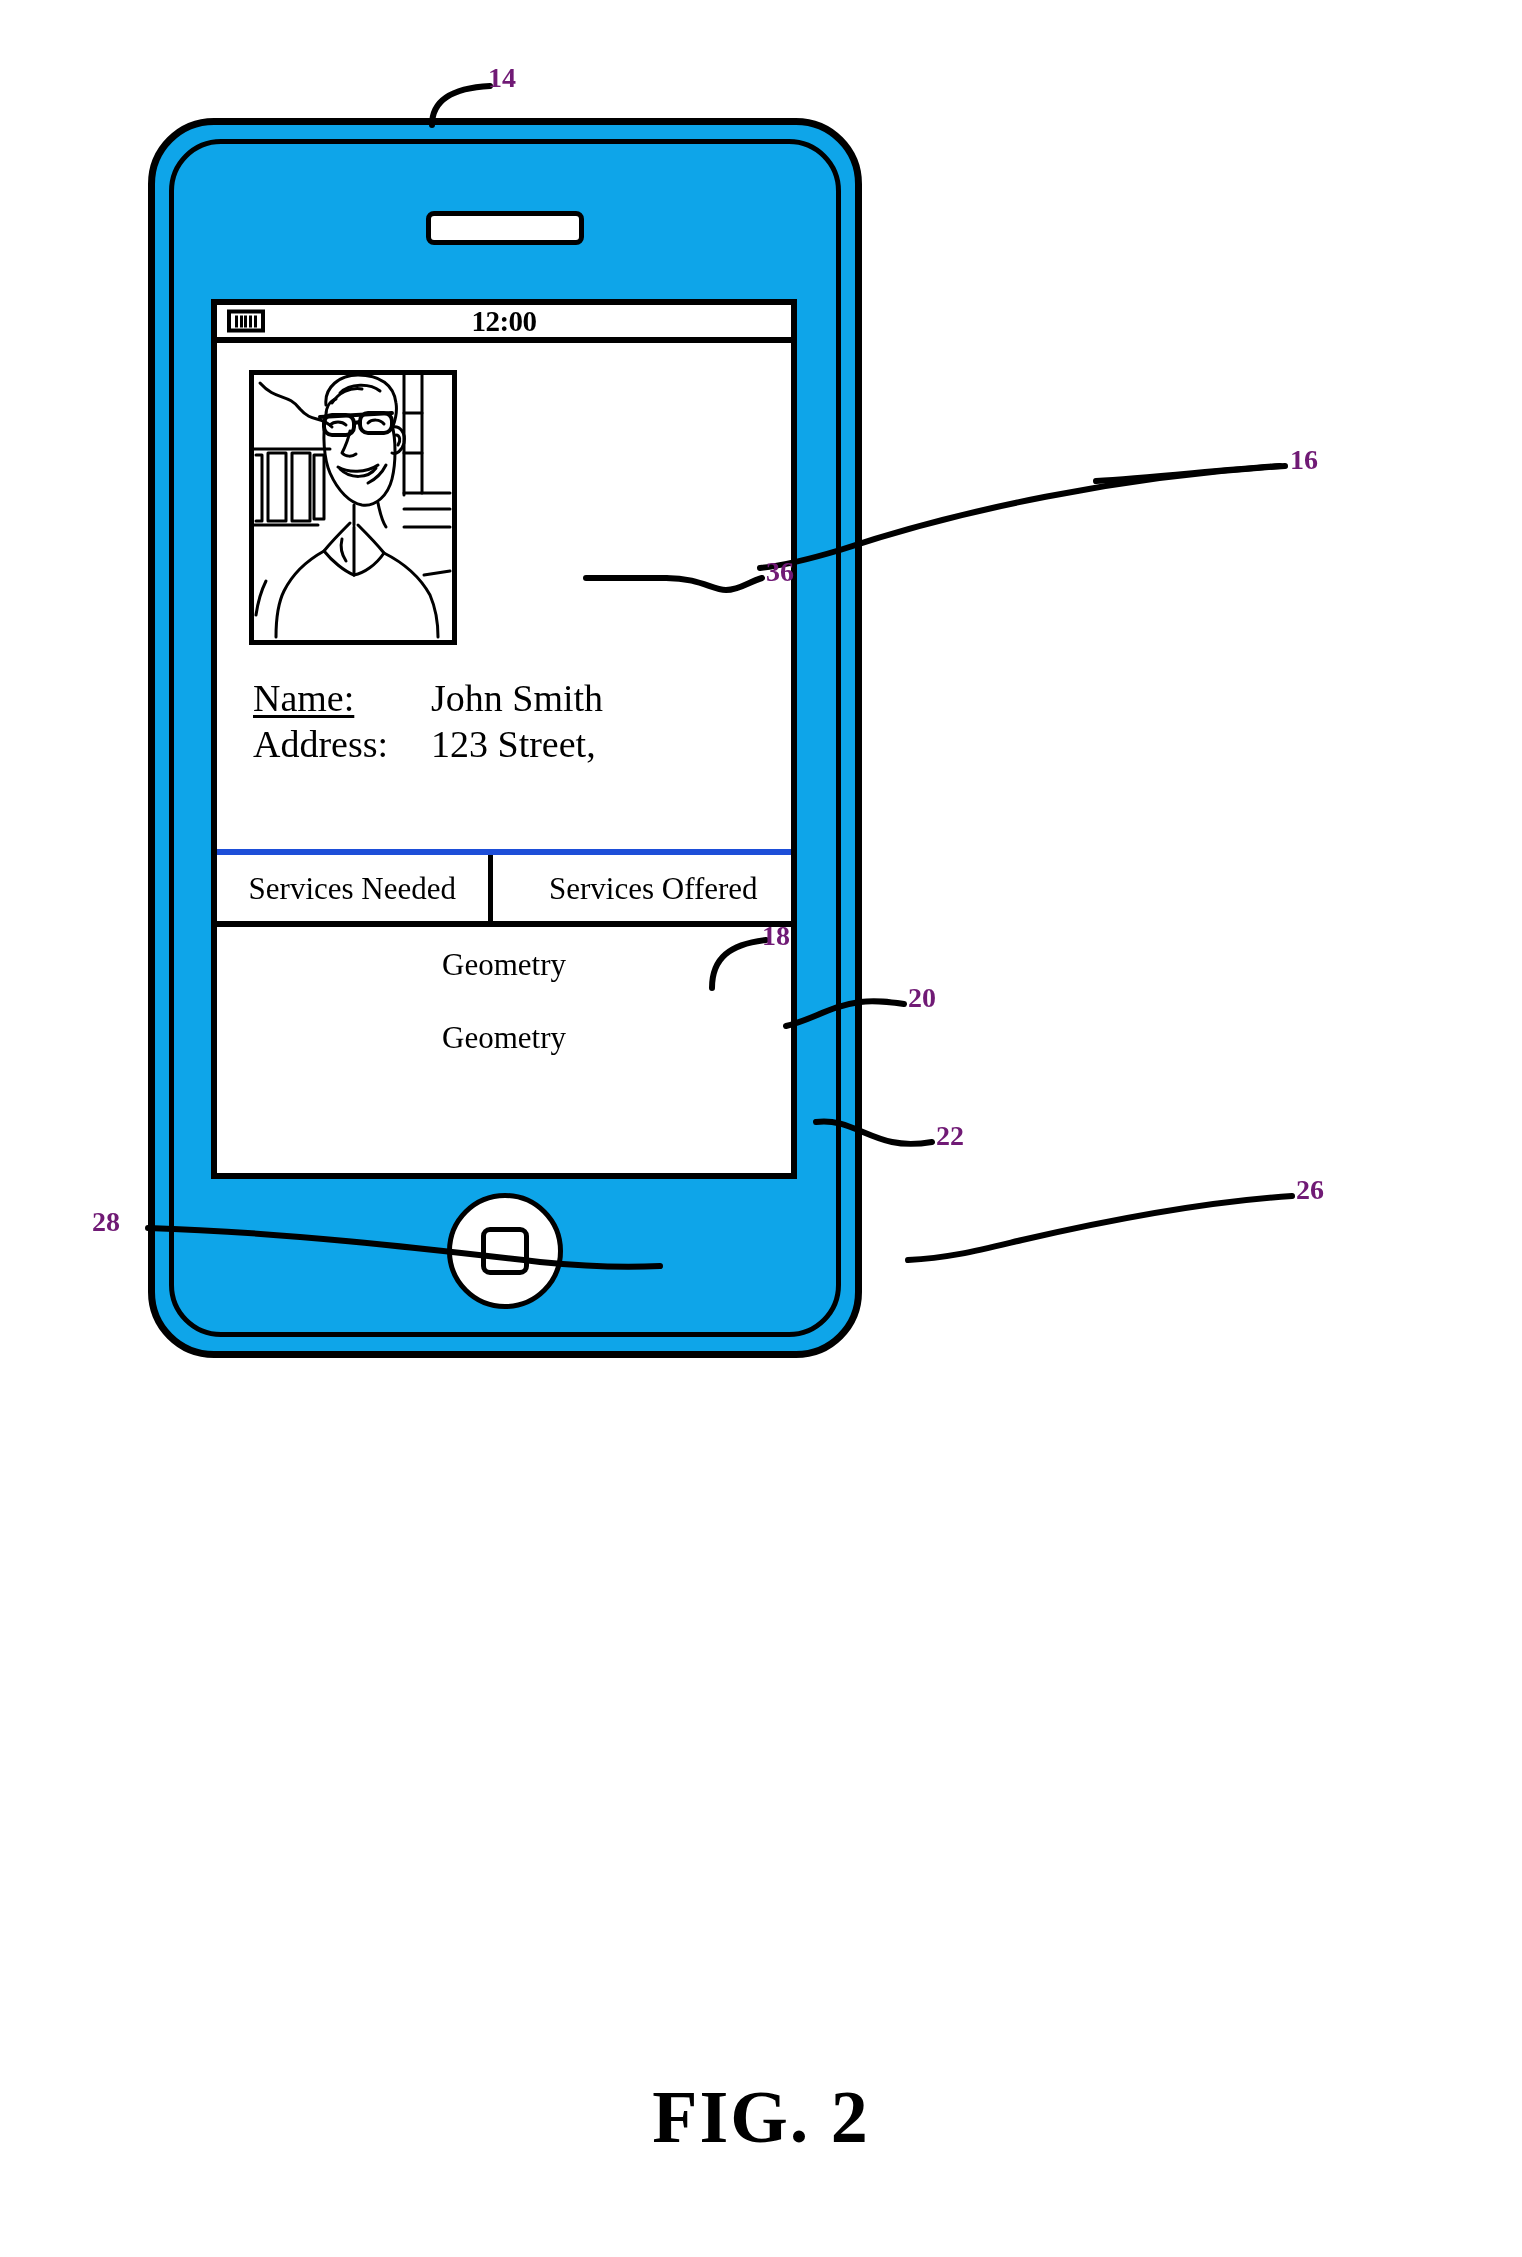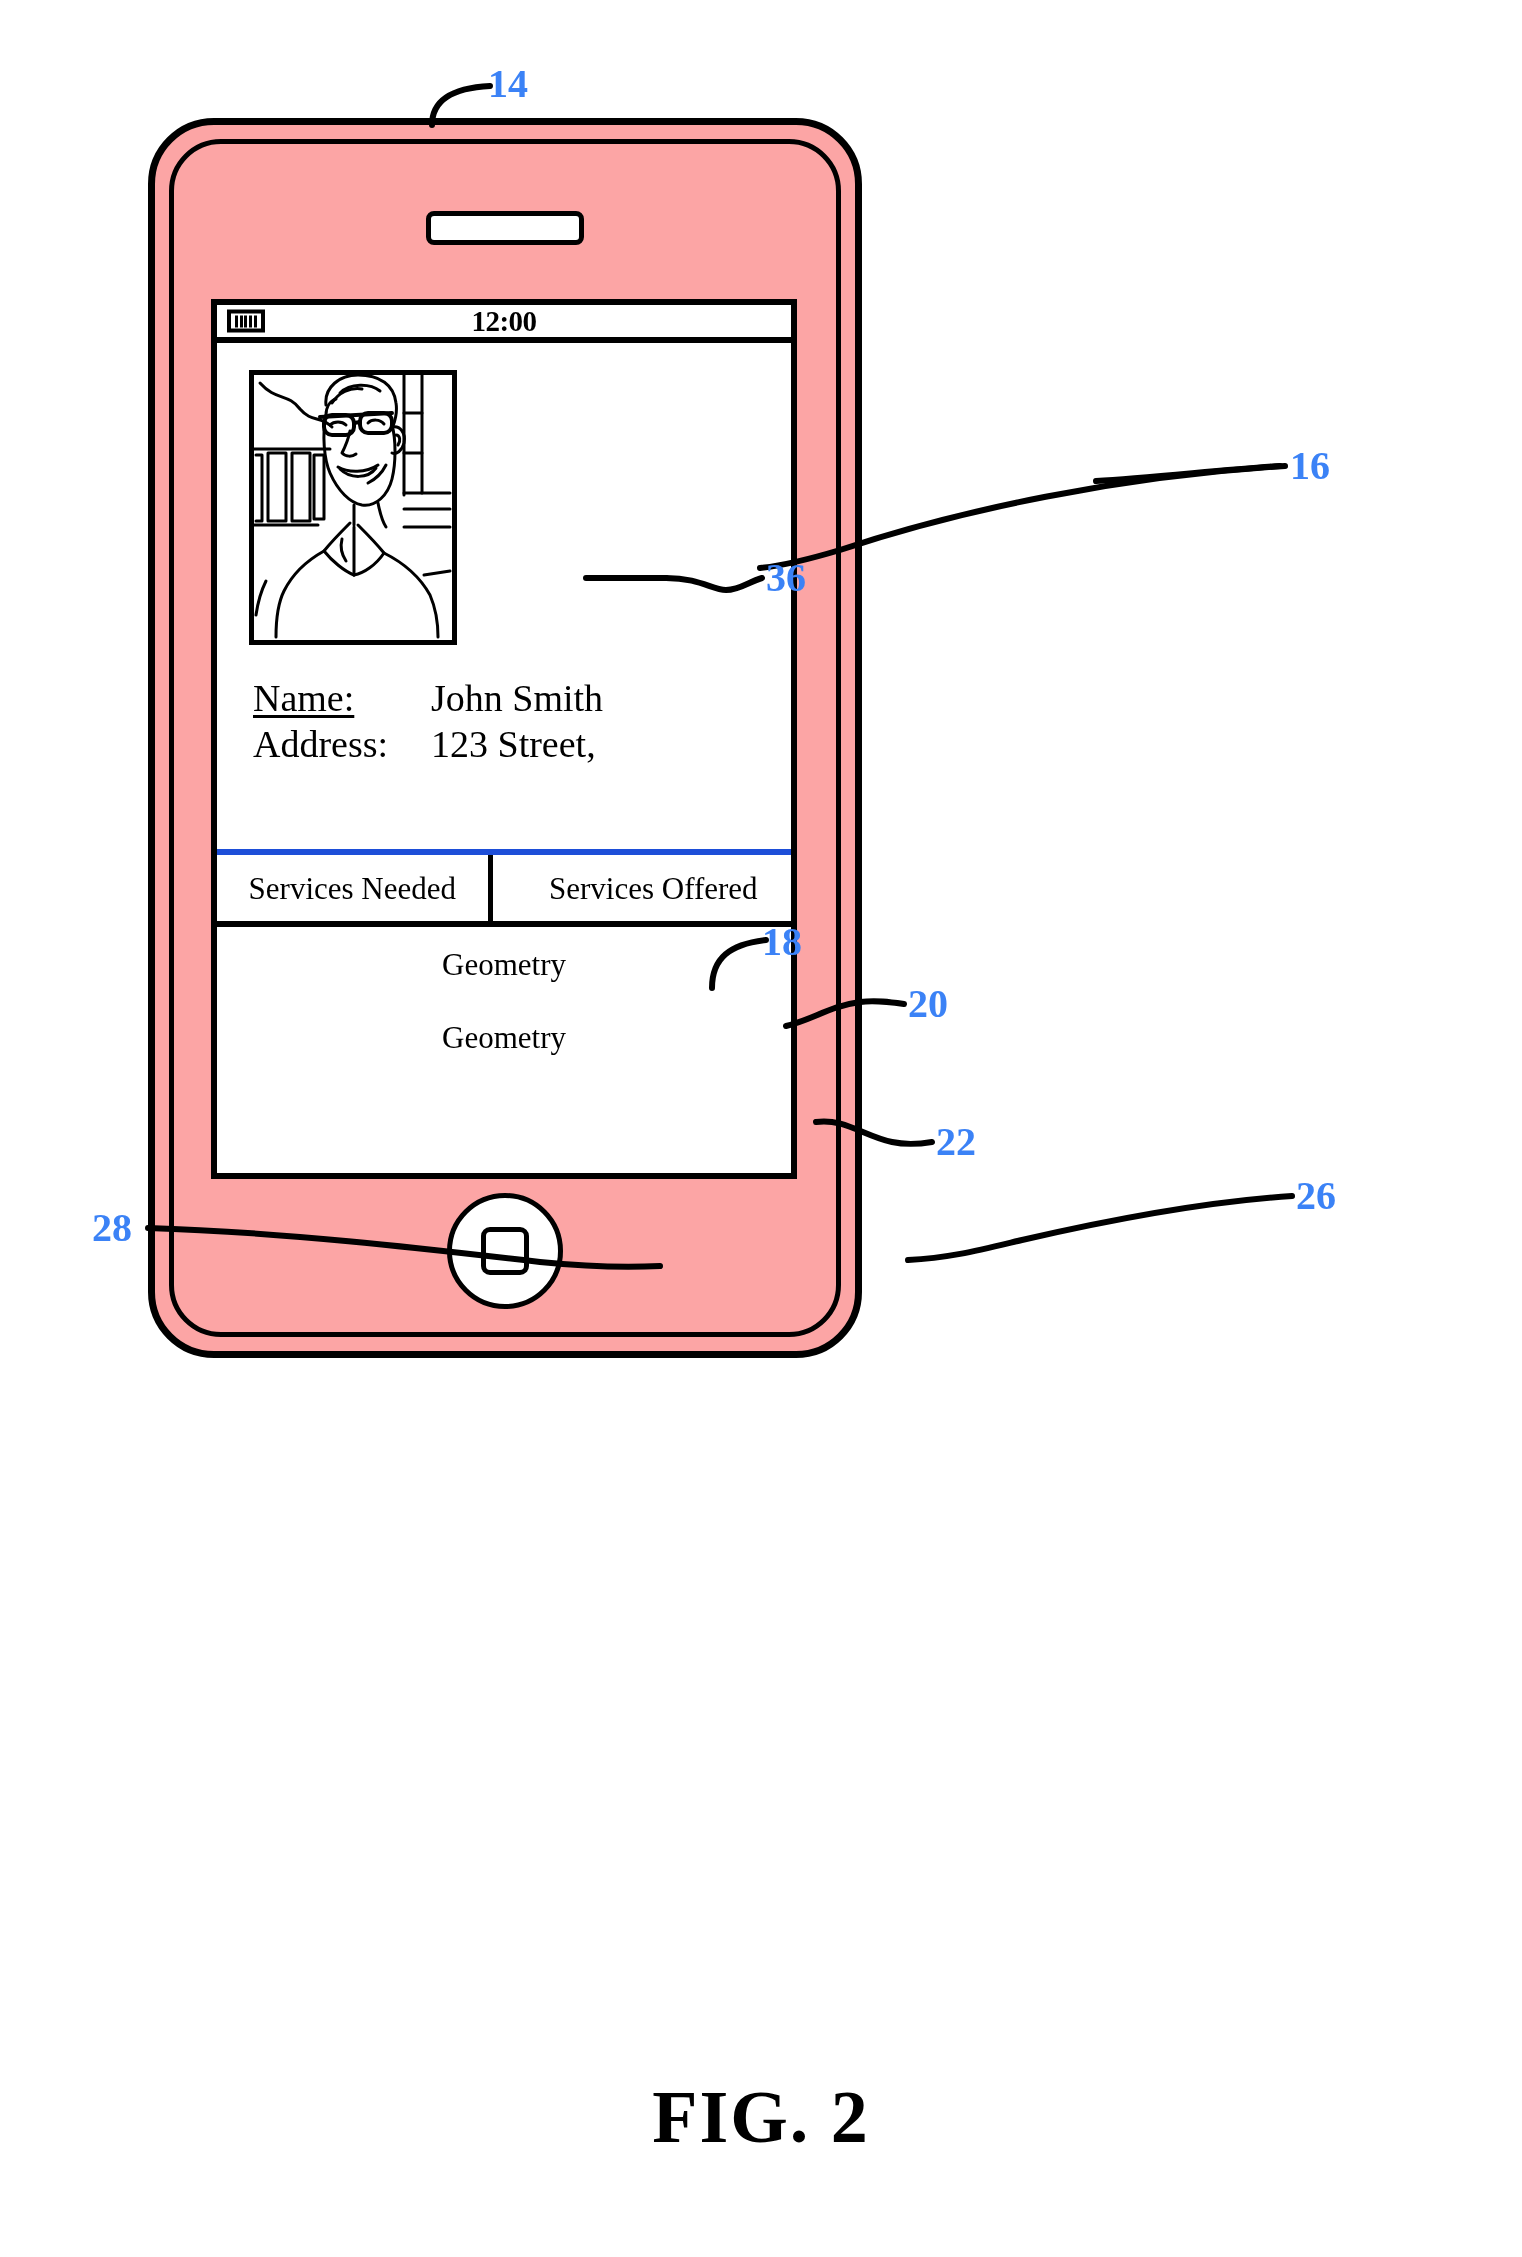--- a/index.html
+++ b/index.html
@@ -14,23 +14,23 @@
     font-family: "Liberation Serif", serif;
     color: #000000;
     overflow: hidden;
   }
 
   
   .ref {
     position: absolute;
     font-family: "Liberation Serif", serif;
     font-weight: bold;
-    font-size: 40px;
-    line-height: 1;
-    color: #3b82f6;
+    font-size: 28px;
+    line-height: 1;
+    color: #701a75;
     letter-spacing: 0px;
     text-align: right;
   }
 
   
   .leaders {
     position: absolute;
     left: 0; top: 0;
     width: 1522px;
     height: 2257px;
@@ -39,21 +39,21 @@
 
   
   #phone-outer {
     position: absolute;
     left: 148px;
     top: 118px;
     width: 714px;
     height: 1240px;
     border: 7px solid #000;
     border-radius: 66px;
-    background: #fca5a5;
+    background: #0ea5e9;
     box-sizing: border-box;
   }
   #phone-inner {
     position: absolute;
     left: 14px;
     top: 14px;
     right: 14px;
     bottom: 14px;
     border: 5px solid #000;
     border-radius: 52px;

